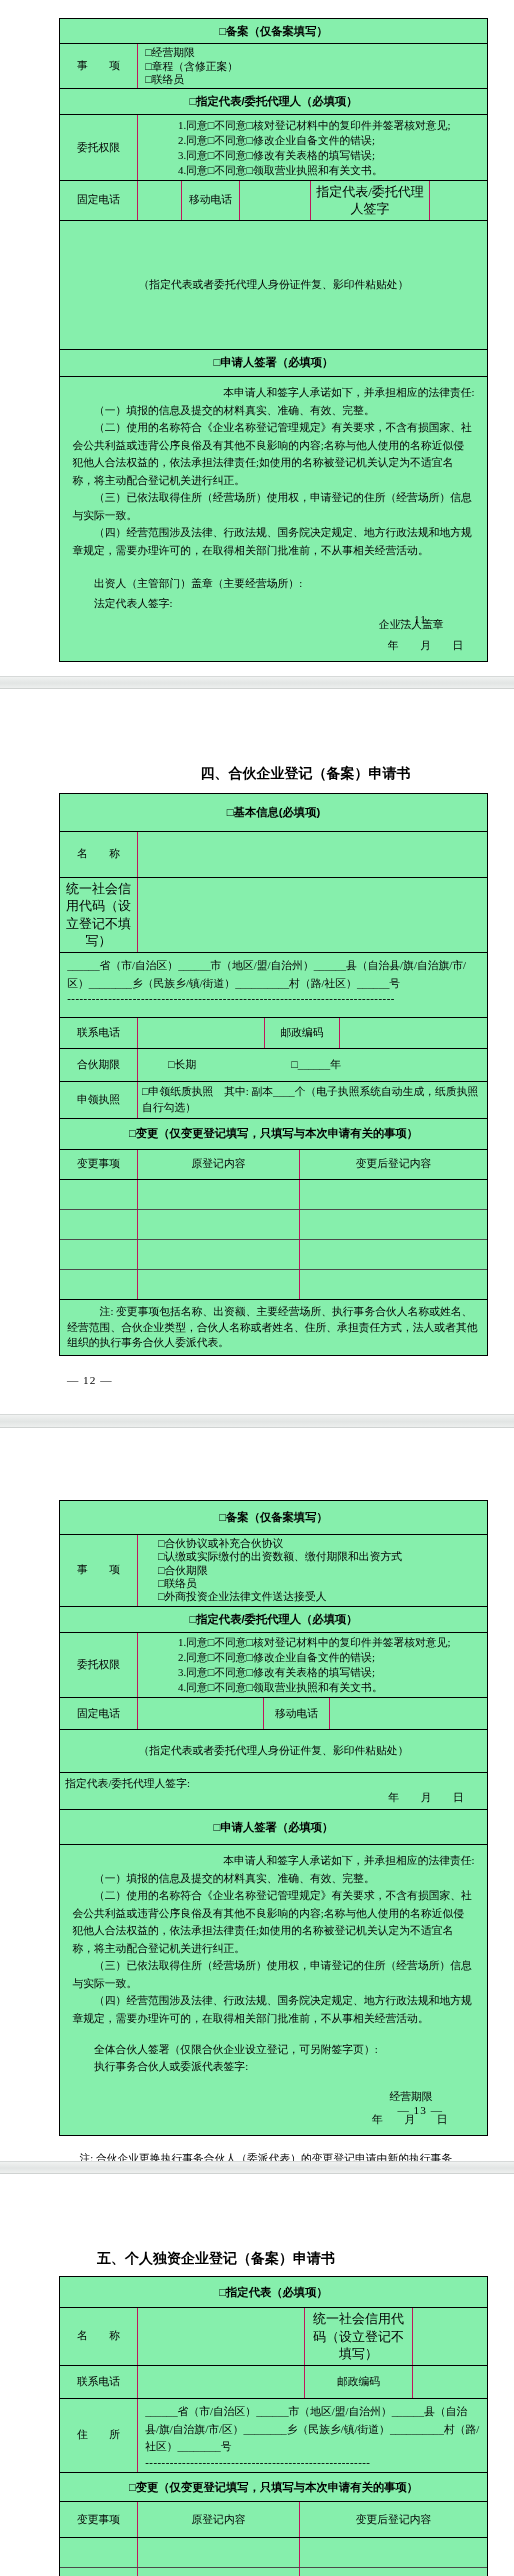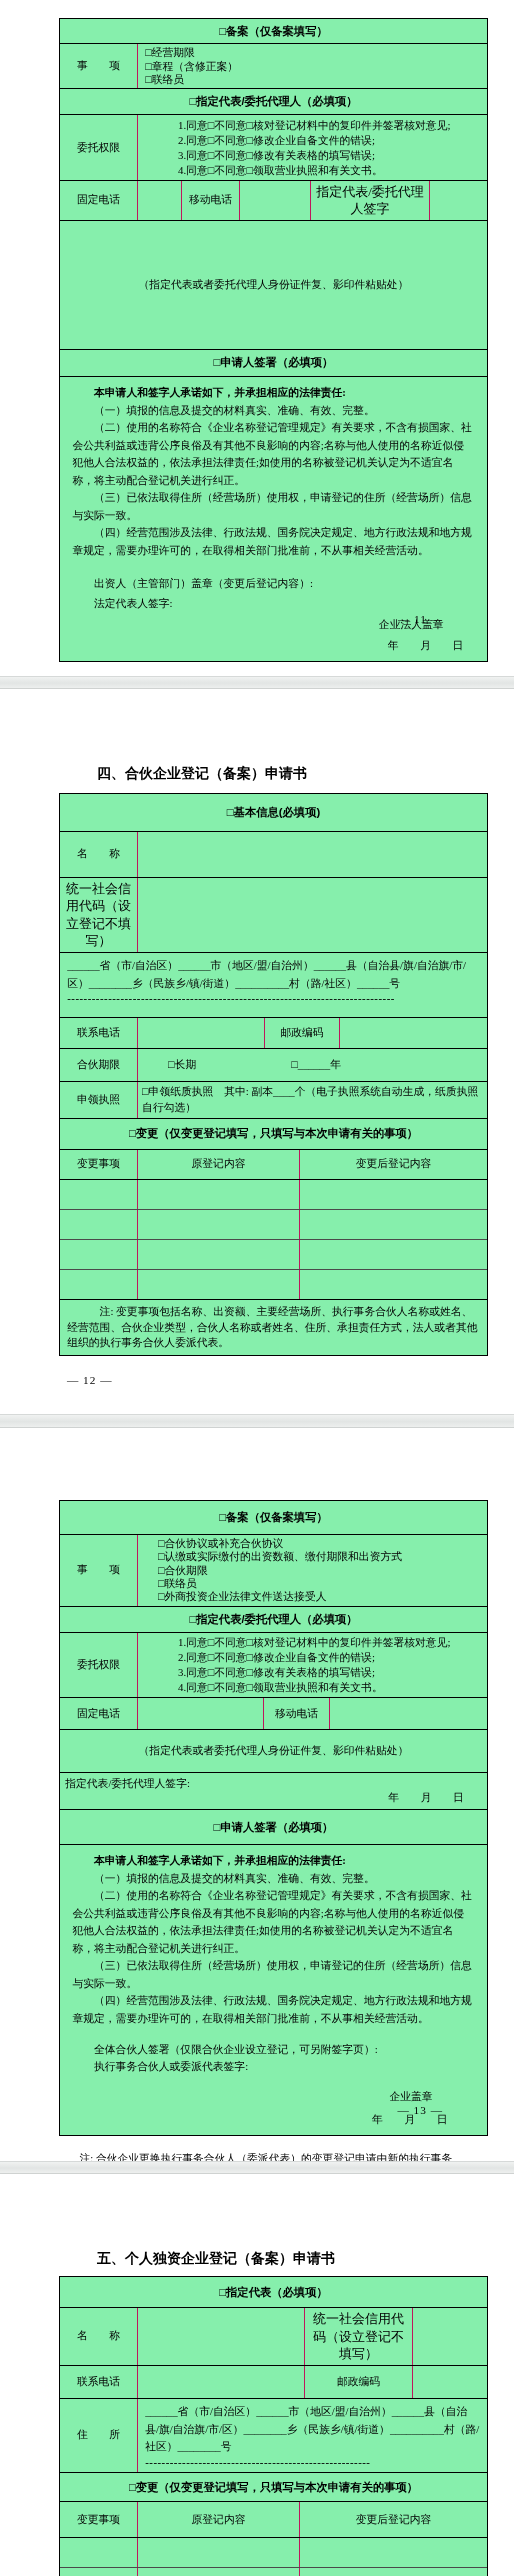--- a/index.html
+++ b/index.html
@@ -22,21 +22,21 @@
   .fill{flex:1 1 auto;}
   .blk{display:block;}
   .ctr{justify-content:center;text-align:center;}
   .sm{font-size:13px;line-height:1.35;}
   .doc-title{font-family:"Liberation Sans","DejaVu Sans",sans-serif;font-weight:bold;font-size:14px;margin-left:97px;}
   .opt-lines div{line-height:13.4px;}
   .auth{padding-left:40px;}
   .auth div{line-height:15px;}
   .commit{display:block;padding:7.2px 12.4px 6.2px 12.4px;line-height:17.5px;}
   .commit p{margin:0;text-indent:2em;}
-  .commit .intro{font-weight:bold;}
+  .commit .intro{font-weight:normal;text-align:right;}
   .rt{text-align:right;text-indent:0;}
   .note-line{margin:7.2px 0 0 47px;width:415px;text-indent:3em;line-height:19.6px;}
   .pageno{position:absolute;font-size:11.3px;letter-spacing:1px;}
   .dashes{display:block;white-space:normal;word-break:break-all;overflow:hidden;max-height:27px;line-height:12.4px;letter-spacing:0.5px;font-weight:bold;}
   .addr{display:block;line-height:17.5px;}
   .paste{justify-content:center;align-items:center;text-align:center;}
   .signrow{display:block;padding:4.1px 5.2px;}
   .daterow{text-align:right;}
 </style>
 </head>
@@ -74,33 +74,33 @@
     <div class="trow paste" style="min-height:129px;">
       <span>（指定代表或者委托代理人身份证件复、影印件粘贴处）</span>
     </div>
     <div class="trow hd" style="min-height:27px;">□申请人签署（必填项）</div>
     <div class="trow commit">
       <p class="intro">本申请人和签字人承诺如下，并承担相应的法律责任:</p>
       <p>（一）填报的信息及提交的材料真实、准确、有效、完整。</p>
       <p>（二）使用的名称符合《企业名称登记管理规定》有关要求，不含有损国家、社会公共利益或违背公序良俗及有其他不良影响的内容;名称与他人使用的名称近似侵犯他人合法权益的，依法承担法律责任;如使用的名称被登记机关认定为不适宜名称，将主动配合登记机关进行纠正。</p>
       <p>（三）已依法取得住所（经营场所）使用权，申请登记的住所（经营场所）信息与实际一致。</p>
       <p>（四）经营范围涉及法律、行政法规、国务院决定规定、地方行政法规和地方规章规定，需要办理许可的，在取得相关部门批准前，不从事相关经营活动。</p>
-      <p style="margin-top:15.5px;">出资人（主管部门）盖章（变更后登记内容）:</p>
+      <p style="margin-top:15.5px;">出资人（主管部门）盖章（主要经营场所）:</p>
       <p style="margin-top:3.1px;">法定代表人签字:</p>
       <p class="rt" style="margin-top:3.1px;padding-right:31px;">企业法人盖章</p>
       <p class="rt" style="margin-top:4.1px;padding-right:11.3px;">年　　月　　日</p>
     </div>
   </div>
   <div class="pageno" style="right:71px;top:613px;">— 11 —</div>
 </div>
 
 <div class="sep"></div>
 
 <div class="page" style="height:725px;">
-  <div class="doc-title" style="padding-top:76px;">四、合伙企业登记（备案）申请书</div>
+  <div class="doc-title" style="padding-top:76px;text-align:center;">四、合伙企业登记（备案）申请书</div>
   <div class="tbl" style="margin-top:9.3px;">
     <div class="trow hd" style="min-height:37px;">□基本信息(必填项)</div>
     <div class="trow" style="min-height:46px;">
       <div class="c lab">名　　称</div>
       <div class="c fill"></div>
     </div>
     <div class="trow" style="min-height:52px;">
       <div class="c lab sm">统一社会信用代码（设立登记不填写）</div>
       <div class="c fill"></div>
     </div>
@@ -200,21 +200,21 @@
     </div>
     <div class="trow hd" style="min-height:35px;">□申请人签署（必填项）</div>
     <div class="trow commit">
       <p class="intro">本申请人和签字人承诺如下，并承担相应的法律责任:</p>
       <p>（一）填报的信息及提交的材料真实、准确、有效、完整。</p>
       <p>（二）使用的名称符合《企业名称登记管理规定》有关要求，不含有损国家、社会公共利益或违背公序良俗及有其他不良影响的内容;名称与他人使用的名称近似侵犯他人合法权益的，依法承担法律责任;如使用的名称被登记机关认定为不适宜名称，将主动配合登记机关进行纠正。</p>
       <p>（三）已依法取得住所（经营场所）使用权，申请登记的住所（经营场所）信息与实际一致。</p>
       <p>（四）经营范围涉及法律、行政法规、国务院决定规定、地方行政法规和地方规章规定，需要办理许可的，在取得相关部门批准前，不从事相关经营活动。</p>
       <p style="margin-top:13.4px;">全体合伙人签署（仅限合伙企业设立登记，可另附签字页）:</p>
       <p>执行事务合伙人或委派代表签字:</p>
-      <p class="rt" style="margin-top:12.4px;padding-right:42px;">企业盖章</p>
+      <p class="rt" style="margin-top:12.4px;padding-right:42px;">经营期限</p>
       <p class="rt" style="margin-top:5.2px;padding-right:27px;">年　　月　　日</p>
     </div>
   </div>
   <div class="note-line" style="margin-top:13.4px;">注: 合伙企业更换执行事务合伙人（委派代表）的变更登记申请由新的执行事务合伙人（委派代表）签署。</div>
   <div class="pageno" style="right:71px;top:676px;">— 13 —</div>
 </div>
 
 <div class="sep"></div>
 
 <div class="page" style="height:722px;">

